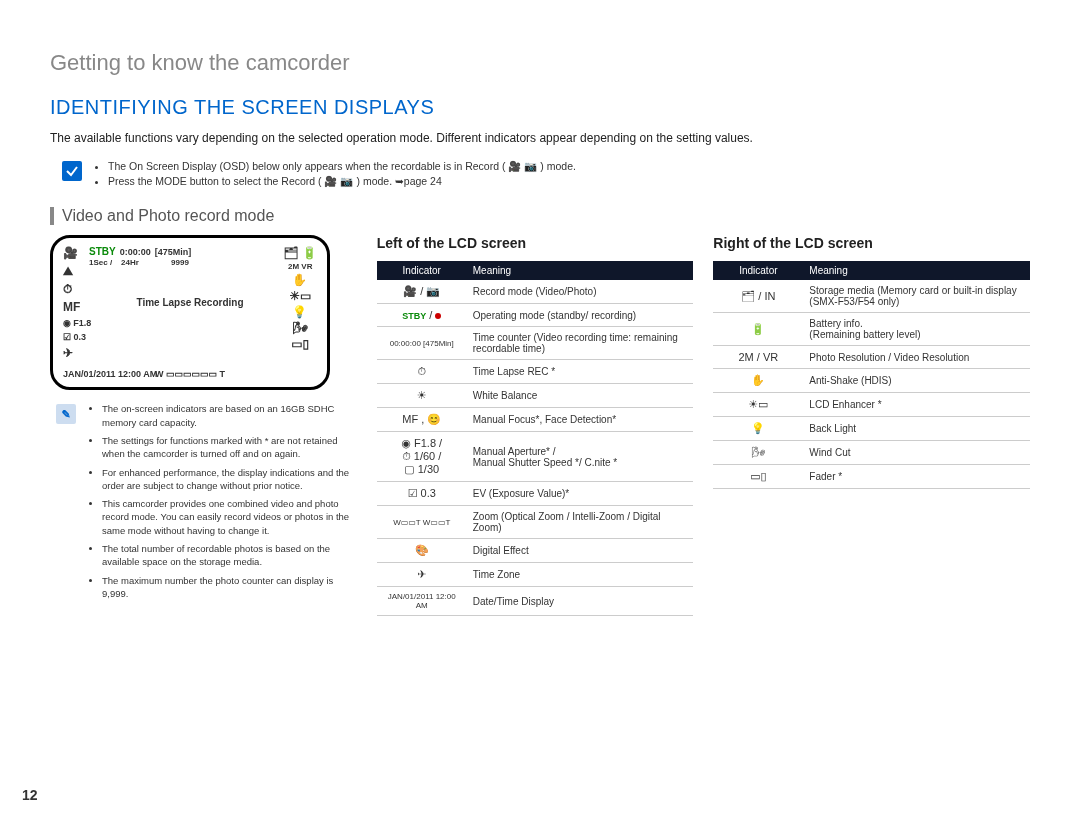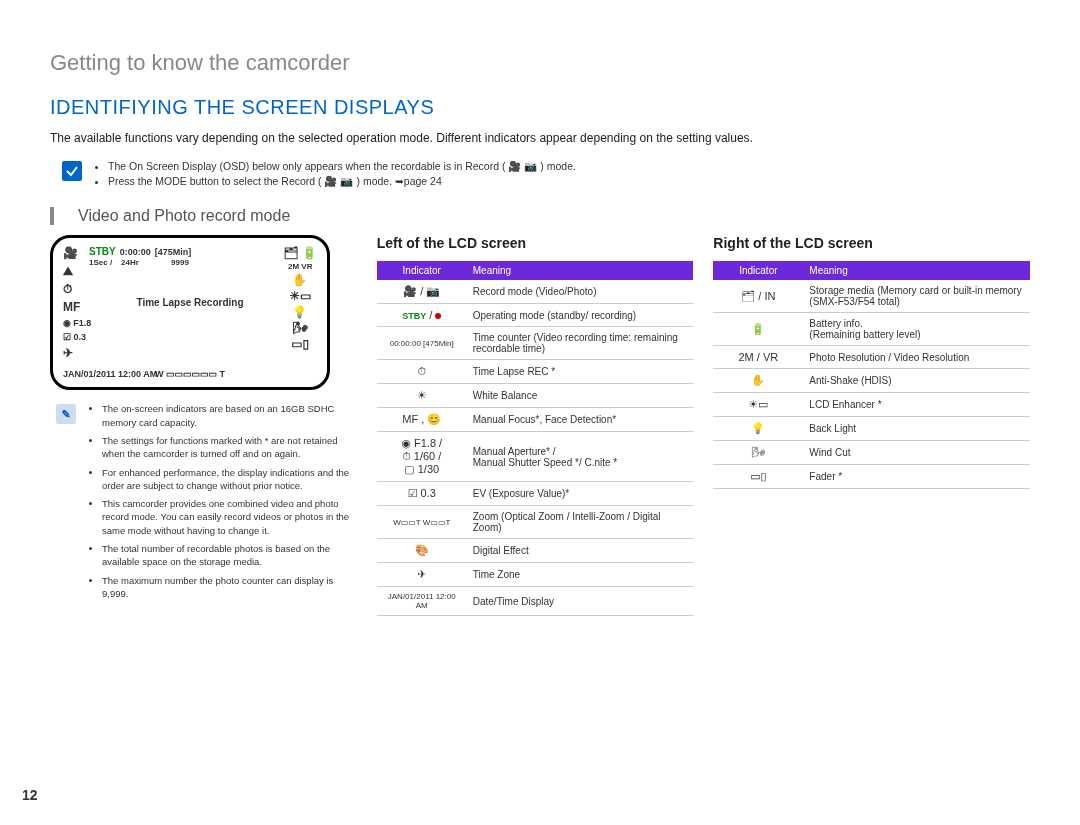--- a/index.html
+++ b/index.html
@@ -47,21 +47,21 @@
       align-items: center;
       justify-content: center;
       color: #fff;
       flex-shrink: 0;
       margin-top: 2px;
     }
     .note-list { list-style: disc; padding-left: 16px; font-size: 10.5px; line-height: 1.4; }
     .subsection {
       display: flex;
       align-items: center;
-      gap: 24px;
+      gap: 8px;
       margin-bottom: 10px;
       margin-top: 19px;
     }
     .subsection-bar {
       width: 4px; height: 18px; background: #888;
     }
     .subsection-title {
       font-size: 16px;
       color: #555;
       font-weight: normal;
@@ -111,21 +111,21 @@
       font-weight: bold;
       margin-bottom: 10px;
       color: #222;
     }
     table.indicator {
       width: 100%;
       border-collapse: collapse;
       font-size: 10px;
     }
     table.indicator th {
-      background: #6d28d9;
+      background: #0f172a;
       color: #fff;
       font-weight: normal;
       text-align: left;
       padding: 4px 6px;
       font-size:10px;
     }
     table.indicator th:first-child { width: 90px; text-align:center;}
     table.indicator td {
       border-bottom: 1px solid #ccc;
       padding: 5px 6px;
@@ -295,21 +295,21 @@
     <table class="indicator">
       <thead>
         <tr>
           <th>Indicator</th>
           <th>Meaning</th>
         </tr>
       </thead>
       <tbody id="right-tbody">
           <tr>
             <td style="white-space: normal; text-align: center;">🗂 / IN</td>
-            <td style="white-space: pre-line;">Storage media (Memory card or built-in memory (SMX-F53/F54 total)</td>
+            <td style="white-space: pre-line;">Storage media (Memory card or built-in display (SMX-F53/F54 only)</td>
           </tr>
           <tr>
             <td style="white-space: normal;">🔋</td>
             <td style="white-space: pre-line;">Battery info.
 (Remaining battery level)</td>
           </tr>
           <tr>
             <td style="white-space: normal;">2M / VR</td>
             <td style="white-space: pre-line;">Photo Resolution / Video Resolution</td>
           </tr>

